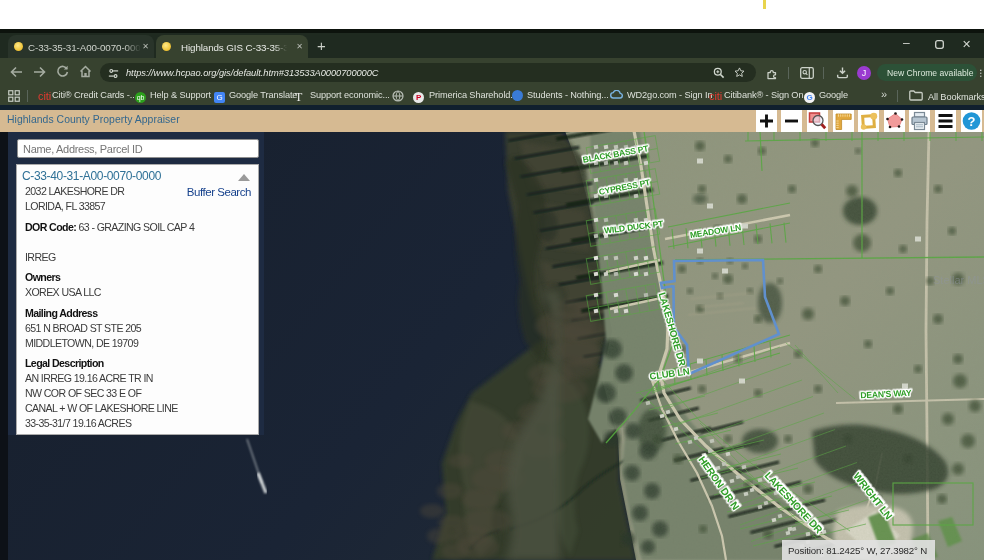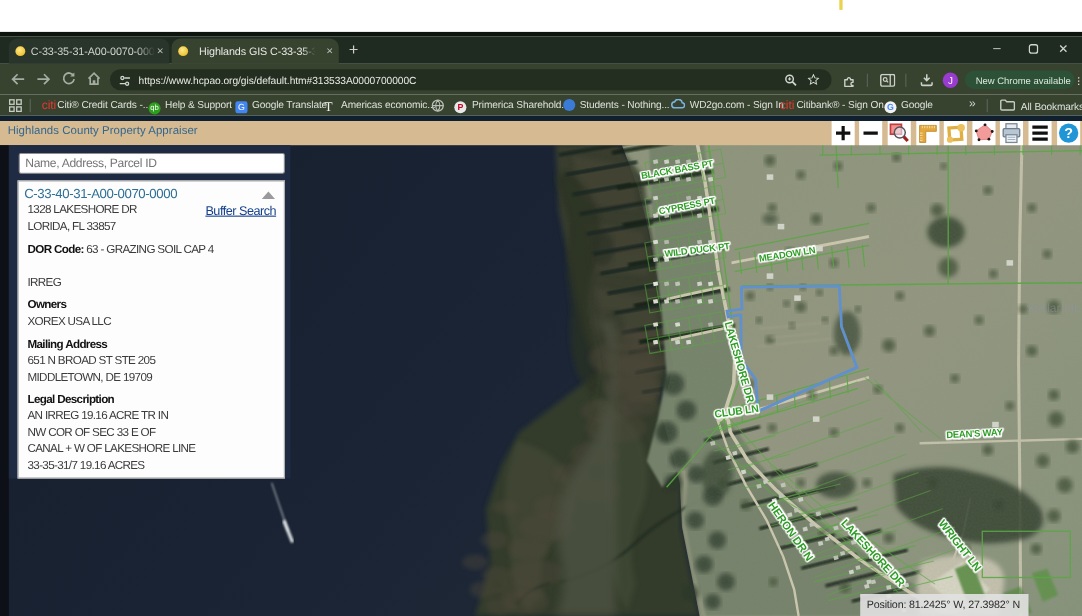--- a/index.html
+++ b/index.html
@@ -14,21 +14,21 @@
 .favicon { position:absolute; left:6px; top:7px; width:9px; height:9px; border-radius:50%;
   background:radial-gradient(circle at 42% 38%, #ffe989, #f0c437 65%, #c8961f); }
 .tabtext { position:absolute; left:20px; top:6.5px; font-size:9.8px; letter-spacing:-0.1px; color:#cfd3cc; white-space:nowrap; overflow:hidden; }
 .t1 { width:113px; -webkit-mask-image:linear-gradient(90deg,#000 85%,transparent); }
 .t2 { left:25px; width:106px; color:#e8eae6; -webkit-mask-image:linear-gradient(90deg,#000 88%,transparent); }
 .tclose { position:absolute; right:5px; top:6.5px; font-size:8px; color:#b9bdb6; }
 .newtab { position:absolute; left:317px; top:37px; font-size:15px; color:#cdd1ca; }
 .winctl { position:absolute; font-size:12px; color:#d2d6d0; }
 .toolbar { position:absolute; left:0; top:58px; width:984px; height:28px; background:#37422f; }
 .omnibox { position:absolute; left:100px; top:63px; width:656px; height:19px; border-radius:9.5px; background:#242e20; }
-.url { position:absolute; left:126px; top:67.5px; font-size:9.3px; letter-spacing:-0.05px; color:#e6e9e3; }
+.url { position:absolute; left:126px; top:67.5px; font-size:9.3px; letter-spacing:-0.05px; color:#e6e9e3;font-style:italic; }
 .vsep { position:absolute; width:1px; height:12px; background:#5a655a; }
 .avatar { position:absolute; left:857px; top:66px; width:14px; height:14px; border-radius:50%;
   background:#9a3bd0; color:#fff; font-size:9px; text-align:center; line-height:14px; }
 .chromepill { position:absolute; left:877px; top:64px; width:100px; height:17px; border-radius:8.5px;
   background:#2c5137; color:#dce9dc; font-size:8.6px; white-space:nowrap; padding:3.5px 0 0 10px; }
 .dots { margin-left:3px; color:#fff; }
 .bookbar { position:absolute; left:0; top:86px; width:984px; height:19px; background:#37422f; }
 .bmi { position:absolute; top:90px; font-size:9.2px; letter-spacing:-0.1px; color:#dde1da; white-space:nowrap; }
 .bmi i { display:inline-block; font-style:normal; }
 .citiic { color:#e33a30; font-size:11px; font-weight:normal; }
@@ -53,21 +53,21 @@
 .panel { position:absolute; left:8px; top:132px; width:256px; height:303px; background:#1e2b42; }
 .searchbox { position:absolute; left:17px; top:139px; width:242px; height:19px; background:#fff;
   border:1px solid #8f8f8f; border-radius:2px; font-size:11px; letter-spacing:-0.3px; color:#757575; padding:2.5px 0 0 5px; }
 .card { position:absolute; left:16px; top:164px; width:243px; height:271px; background:#fdfdfd;
   border:1px solid #aaa; font-size:10.6px; letter-spacing:-0.6px; color:#3b3b3b; }
 .pid { position:absolute; left:5px; top:4px; font-size:12px; letter-spacing:-0.35px; color:#2e7096; }
 .collapse { position:absolute; right:8px; top:9px; width:0; height:0; border-left:6px solid transparent;
   border-right:6px solid transparent; border-bottom:7px solid #9a9a9a; }
 .crow { position:absolute; left:8px; white-space:nowrap; }
 .crow b { color:#111; }
-.bufs { position:absolute; right:7px; top:21px; color:#16418c; font-size:11.5px; letter-spacing:-0.45px;text-decoration:underline; }
+.bufs { position:absolute; right:7px; top:21px; color:#16418c; font-size:11.5px; letter-spacing:-0.45px; }
 .posbar { position:absolute; left:782px; top:540px; width:153px; height:20px;
   background:rgba(225,225,225,.92); font-size:9.7px; letter-spacing:-0.15px; color:#2b2b2b; padding:4.5px 0 0 6px; white-space:nowrap; }
 </style></head><body>
 <svg class="map" width="984" height="429" viewBox="0 0 984 429">
 <defs>
 <filter id="b05" x="-30%" y="-30%" width="160%" height="160%">
         <feGaussianBlur stdDeviation="0.45"></feGaussianBlur>
       </filter>
 <filter id="b1">
         <feGaussianBlur stdDeviation="1"></feGaussianBlur>
@@ -582,21 +582,21 @@
     <rect x="7.8" y="7.8" width="4.4" height="4.4" fill="none" stroke="#c7cdc4" stroke-width="1.3"></rect>
   </svg>
 <span class="vsep" style="left:27px;top:90px"></span>
 <span class="bmi" style="left:38px"><i class="citiic">citi</i></span>
 <span class="bmi" style="left:52px">Citi® Credit Cards -...</span>
 <span class="bmi" style="left:135px"><i class="qbic">qb</i></span>
 <span class="bmi" style="left:150px">Help &amp; Support</span>
 <span class="bmi" style="left:214px"><i class="gtic">G</i></span>
 <span class="bmi" style="left:229px">Google Translate</span>
 <span class="bmi" style="left:295px"><i class="tic">T</i></span>
-<span class="bmi" style="left:310px">Americas economic...</span>
+<span class="bmi" style="left:310px">Support economic...</span>
 <span class="bmi" style="left:392px"><svg width="12" height="12" viewBox="0 0 12 12" style="vertical-align:-2px">
       <circle cx="6" cy="6" r="5" fill="none" stroke="#b9bfb6" stroke-width="1.2"></circle>
       <path d="M1 6h10M6 1a7.5 7.5 0 010 10M6 1a7.5 7.5 0 000 10" fill="none" stroke="#b9bfb6" stroke-width="1"></path>
     </svg></span>
 <span class="bmi" style="left:413px"><i class="primic">P</i></span>
 <span class="bmi" style="left:429px">Primerica Sharehold...</span>
 <span class="bmi" style="left:512px"><i class="stuic"></i></span>
 <span class="bmi" style="left:527px">Students - Nothing...</span>
 <span class="bmi" style="left:610px"><svg width="13" height="9" viewBox="0 0 13 9" style="vertical-align:-1px">
       <path d="M3.5 8A2.7 2.7 0 013.3 2.6 3.6 3.6 0 0110.2 3.4 2.3 2.3 0 019.8 8z" fill="none" stroke="#7ab3e0" stroke-width="1.4"></path>
@@ -677,21 +677,21 @@
       <text x="10.5" y="15.6" text-anchor="middle" font-family="Liberation Sans" font-size="13" font-weight="bold" fill="#fff">?</text>
     </svg>
   </div>
 
 <div class="darkedge"></div>
 <div class="panel"></div>
 <div class="searchbox">Name, Address, Parcel ID</div>
 <div class="card">
   <div class="pid">C-33-40-31-A00-0070-0000</div>
   <div class="collapse"></div>
-  <div class="crow" style="top:20px">1328 LAKESHORE DR</div>
+  <div class="crow" style="top:20px">2032 LAKESHORE DR</div>
   <div class="bufs">Buffer Search</div>
   <div class="crow" style="top:35px">LORIDA, FL 33857</div>
   <div class="crow" style="top:56px"><b>DOR Code:</b> 63 - GRAZING SOIL CAP 4</div>
   <div class="crow" style="top:86px">IRREG</div>
   <div class="crow" style="top:106px"><b>Owners</b></div>
   <div class="crow" style="top:121px">XOREX USA LLC</div>
   <div class="crow" style="top:142px"><b>Mailing Address</b></div>
   <div class="crow" style="top:157px">651 N BROAD ST STE 205</div>
   <div class="crow" style="top:172px">MIDDLETOWN, DE 19709</div>
   <div class="crow" style="top:192px"><b>Legal Description</b></div>

